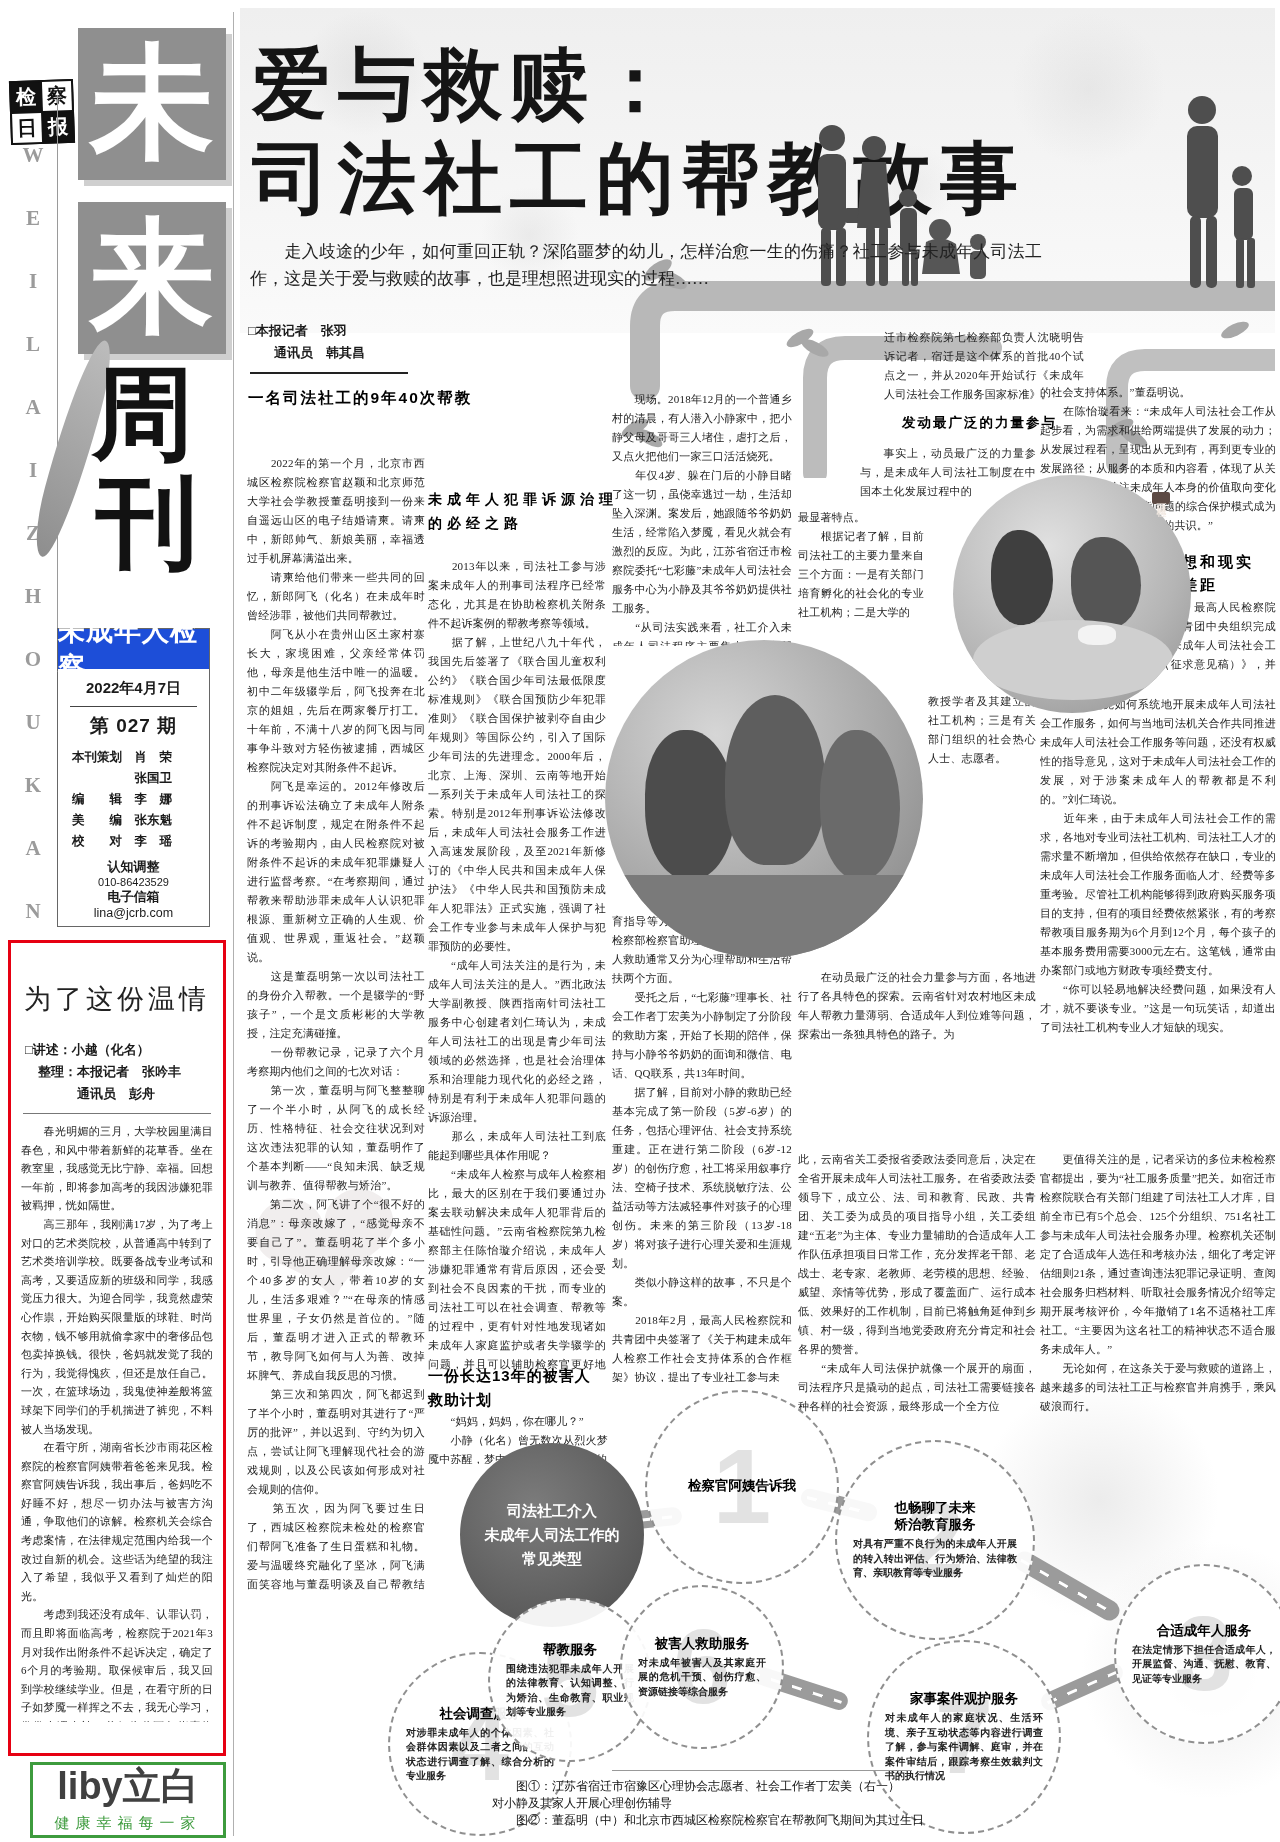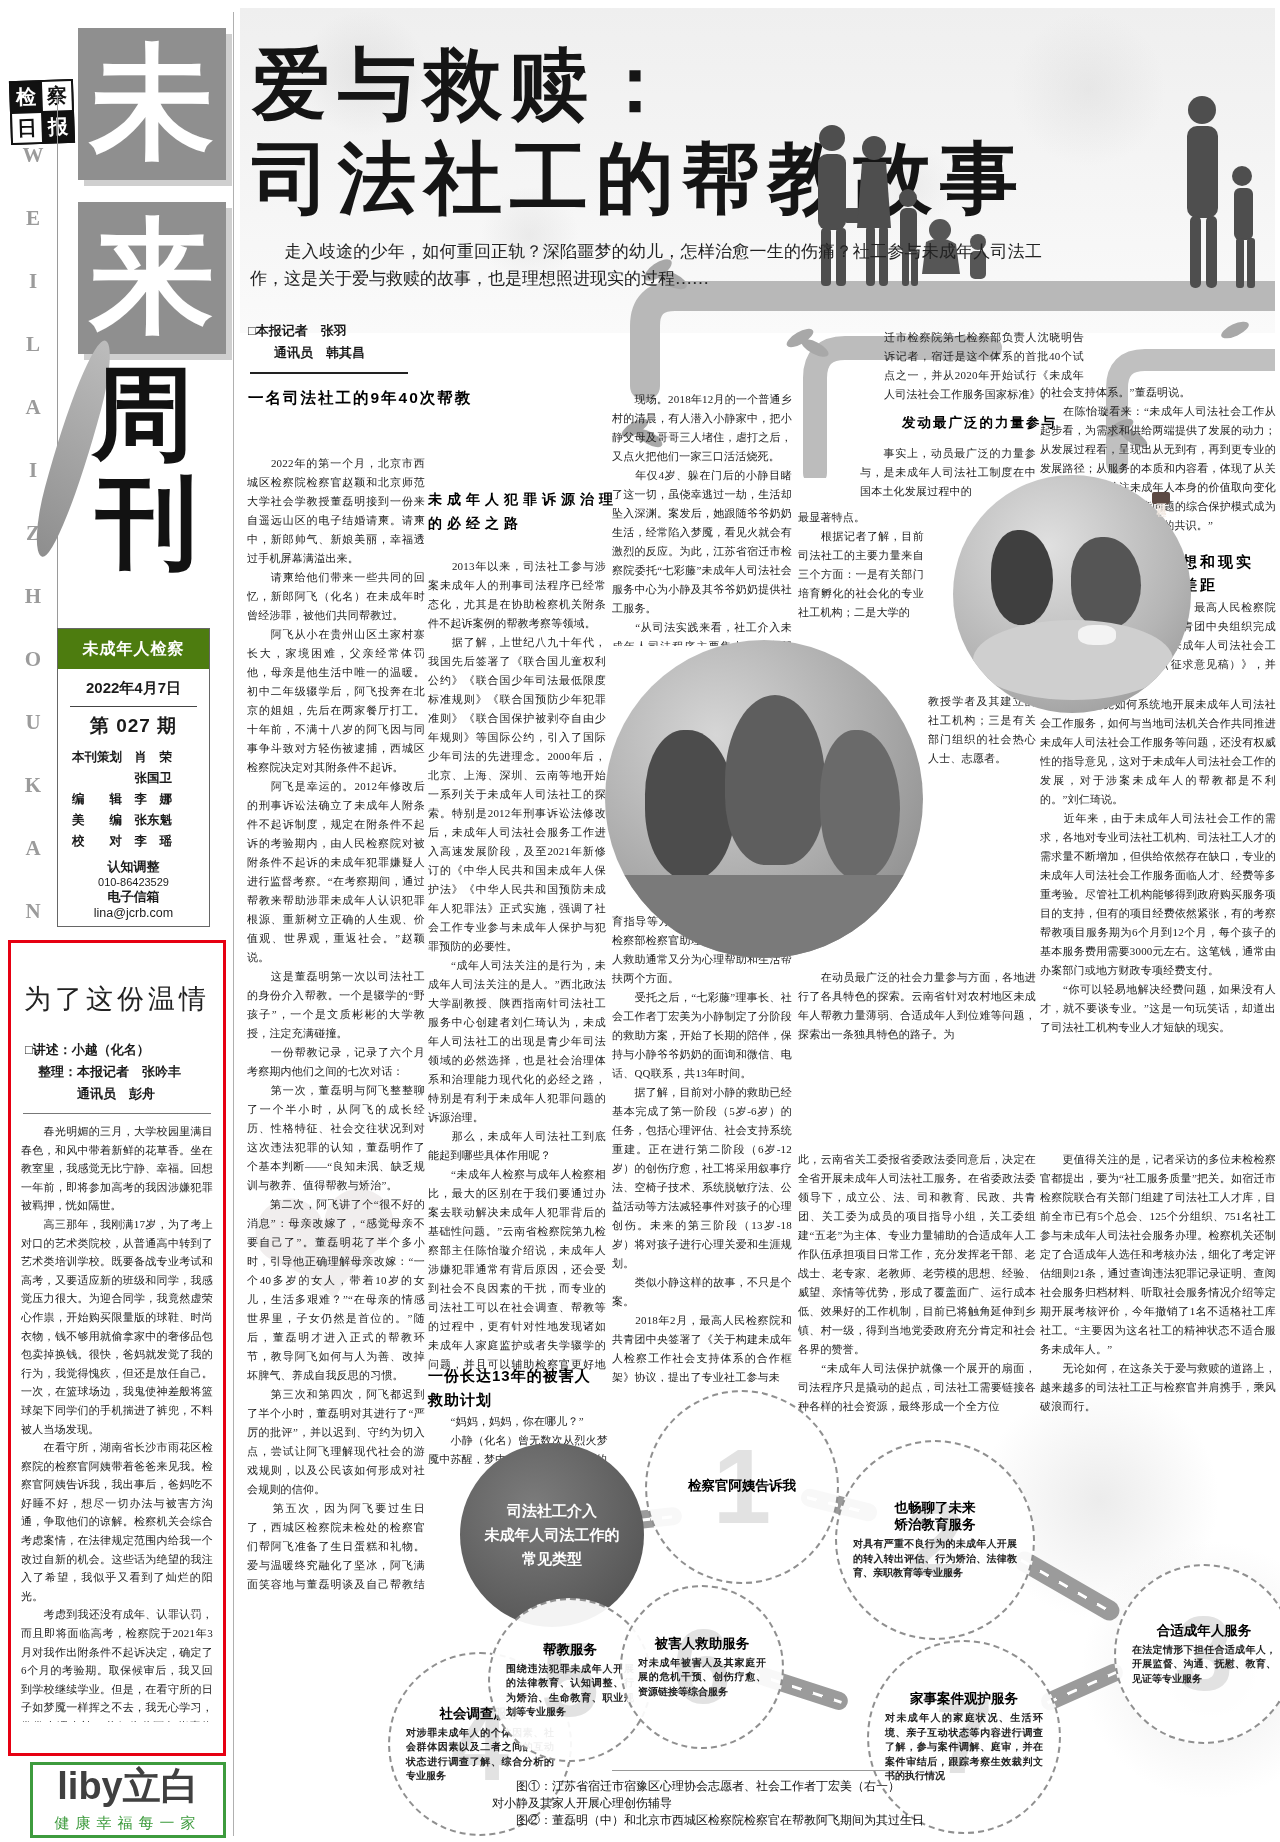--- a/index.html
+++ b/index.html
@@ -17,22 +17,22 @@
   .seal span{display:flex;align-items:center;justify-content:center;font-weight:bold;font-size:20px;}
   .seal .inv{background:#111;color:#fff;} .seal .pos{background:#fff;color:#111;}
   .vletter{left:20px;width:26px;text-align:center;font-size:21px;font-weight:bold;color:#9b9b9b;}
   .bigblk{left:78px;width:148px;height:152px;background:#8f8f8f;box-shadow:6px 6px 0 #cfcfcf;
           display:flex;align-items:center;justify-content:center;}
   .bigblk span{color:#fff;font-size:124px;font-weight:900;font-family:"Liberation Sans","DejaVu Sans",sans-serif;}
   .zhchar{left:92px;font-size:102px;font-weight:900;line-height:1;color:#121212;}
   .brush{left:56px;top:336px;width:34px;height:225px;background:linear-gradient(200deg,#bdbdbd,#8d8d8d);
          border-radius:60% 40% 55% 45%/70% 30% 70% 30%;transform:rotate(15deg);}
   .infobox{left:57px;top:628px;width:151px;height:297px;border:1px solid #666;background:#fff;}
-  .banner{height:40px;background:#4d7c0f;color:#fff;display:flex;align-items:center;justify-content:center;
-          font-weight:bold;font-size:16px;letter-spacing:1px;}
+  .banner{height:40px;background:#1d4ed8;color:#fff;display:flex;align-items:center;justify-content:center;
+          font-weight:bold;font-size:27px;letter-spacing:1px;}
   .redbox{left:8px;top:940px;width:212px;height:810px;border:3px solid #e60012;background:#fff;}
   .adbox{left:30px;top:1762px;width:190px;height:70px;border:3px solid #3d9b3d;background:#fff;
          display:flex;flex-direction:column;align-items:center;justify-content:center;}
   
   .headerbg{left:240px;top:8px;width:1035px;height:325px;
      background:
        radial-gradient(circle 90px at 12% 20%,rgba(200,200,200,.35),transparent 70%),
        radial-gradient(circle 70px at 28% 70%,rgba(205,205,205,.3),transparent 70%),
        radial-gradient(circle 110px at 82% 25%,rgba(210,210,210,.35),transparent 70%),
        radial-gradient(circle 60px at 65% 55%,rgba(215,215,215,.3),transparent 70%),

